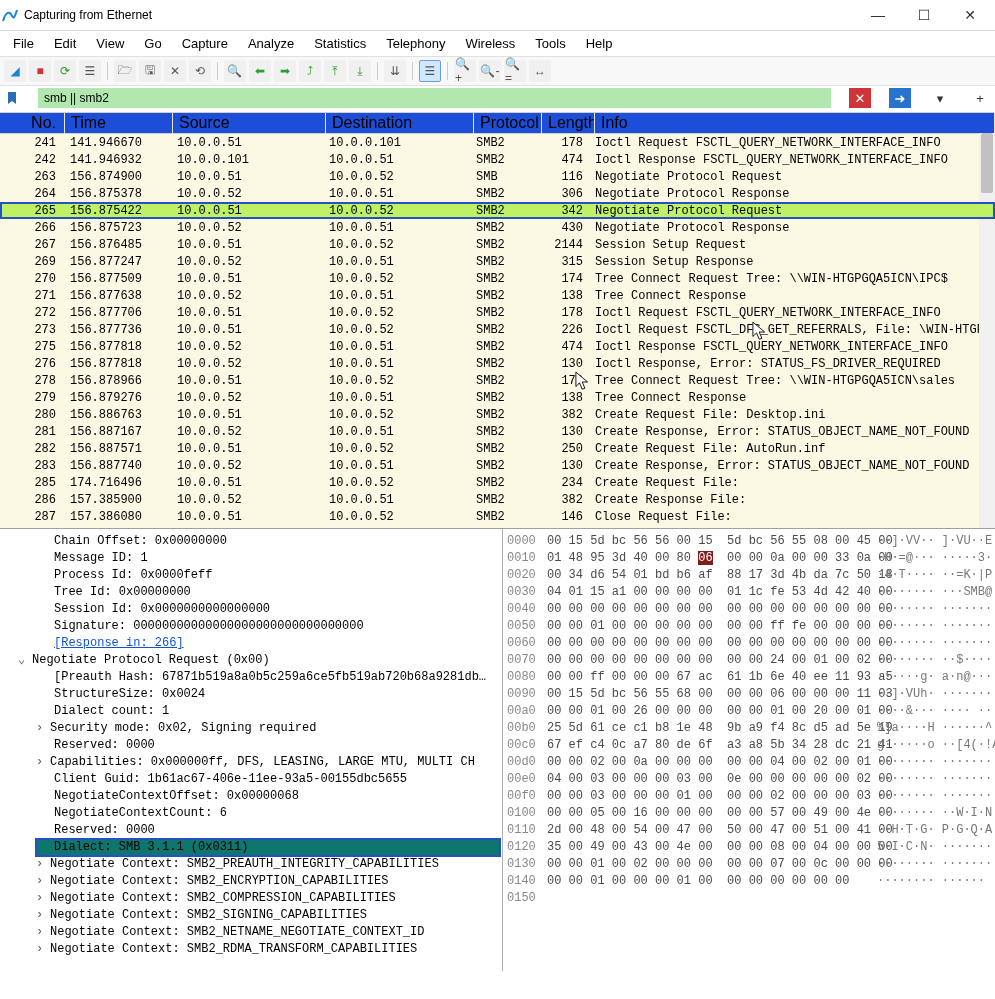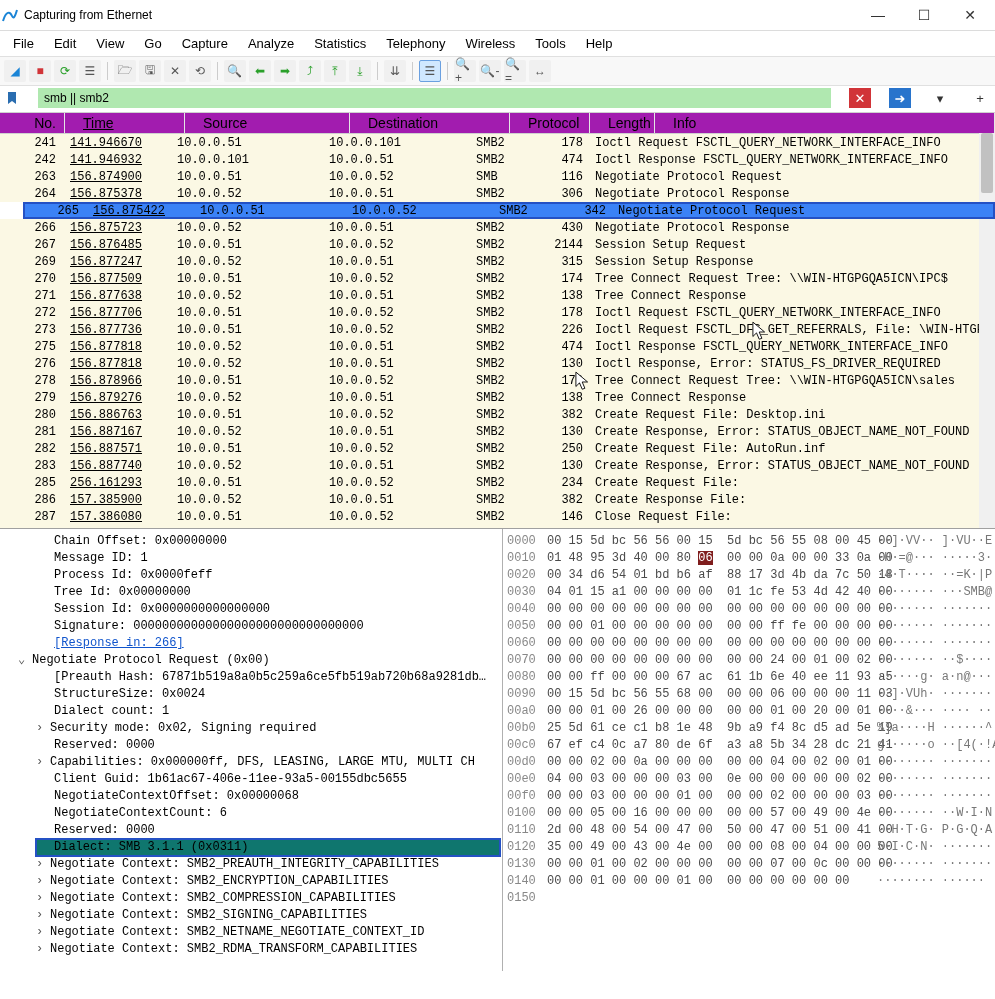--- a/index.html
+++ b/index.html
@@ -101,35 +101,34 @@
   .fb-plain { color:#333; background:transparent; }
 
   .packet-list {
     height: 415px;
     overflow: hidden;
     border-bottom: 1px solid #a0a0a0;
     position: relative;
   }
   .pl-head {
     display: flex;
-    background: #a21caf;
+    background: #1d4ed8;
     border-bottom: 1px solid #d0d0d0;
-    font-size: 14px;
+    font-size: 16px;
     height: 20px;
     align-items: center;
-    gap: 12px;
   }
   .pl-head div {
     padding: 2px 6px;
     border-right: 1px solid #e5e5e5;
     white-space: nowrap;
     overflow: hidden;
   }
   .col-no { width: 50px; text-align: right; padding-right:8px !important;}
-  .col-time { width: 95px; text-decoration: underline; }
+  .col-time { width: 95px; }
   .col-src { width: 140px; }
   .col-dst { width: 135px; }
   .col-proto { width: 55px; }
   .col-len { width: 40px; text-align:right; }
   .col-info { flex: 1; }
 
   .pl-body {
     font-family: Consolas, "Courier New", monospace;
     font-size: 12px;
     overflow-y: auto;
@@ -144,24 +143,23 @@
     white-space: nowrap;
   }
   .pl-row div {
     padding: 0 6px;
     overflow: hidden;
     white-space: nowrap;
   }
   .pl-row.sel {
     outline: 2px solid #2451c4;
     outline-offset: -2px;
-    background: #3b82f6;
+    background: #bef264;
     position: relative;
     z-index: 2;
-    margin-left: 23px;
   }
   .scrollbar-v {
     position:absolute; right:0; top:20px; bottom:0; width:16px;
     background:#f0f0f0;
   }
   .scrollbar-v .thumb {
     position:absolute; left:2px; right:2px; top:0; height:60px;
     background:#c1c1c1; border-radius:2px;
   }
 
@@ -490,21 +488,21 @@
         <div class="col-no">283</div>
         <div class="col-time">156.887740</div>
         <div class="col-src">10.0.0.52</div>
         <div class="col-dst">10.0.0.51</div>
         <div class="col-proto">SMB2</div>
         <div class="col-len">130</div>
         <div class="col-info">Create Response, Error: STATUS_OBJECT_NAME_NOT_FOUND</div>
       </div>
       <div class="pl-row">
         <div class="col-no">285</div>
-        <div class="col-time">256.161293</div>
+        <div class="col-time">174.716496</div>
         <div class="col-src">10.0.0.51</div>
         <div class="col-dst">10.0.0.52</div>
         <div class="col-proto">SMB2</div>
         <div class="col-len">234</div>
         <div class="col-info">Create Request File:</div>
       </div>
       <div class="pl-row">
         <div class="col-no">286</div>
         <div class="col-time">157.385900</div>
         <div class="col-src">10.0.0.52</div>

